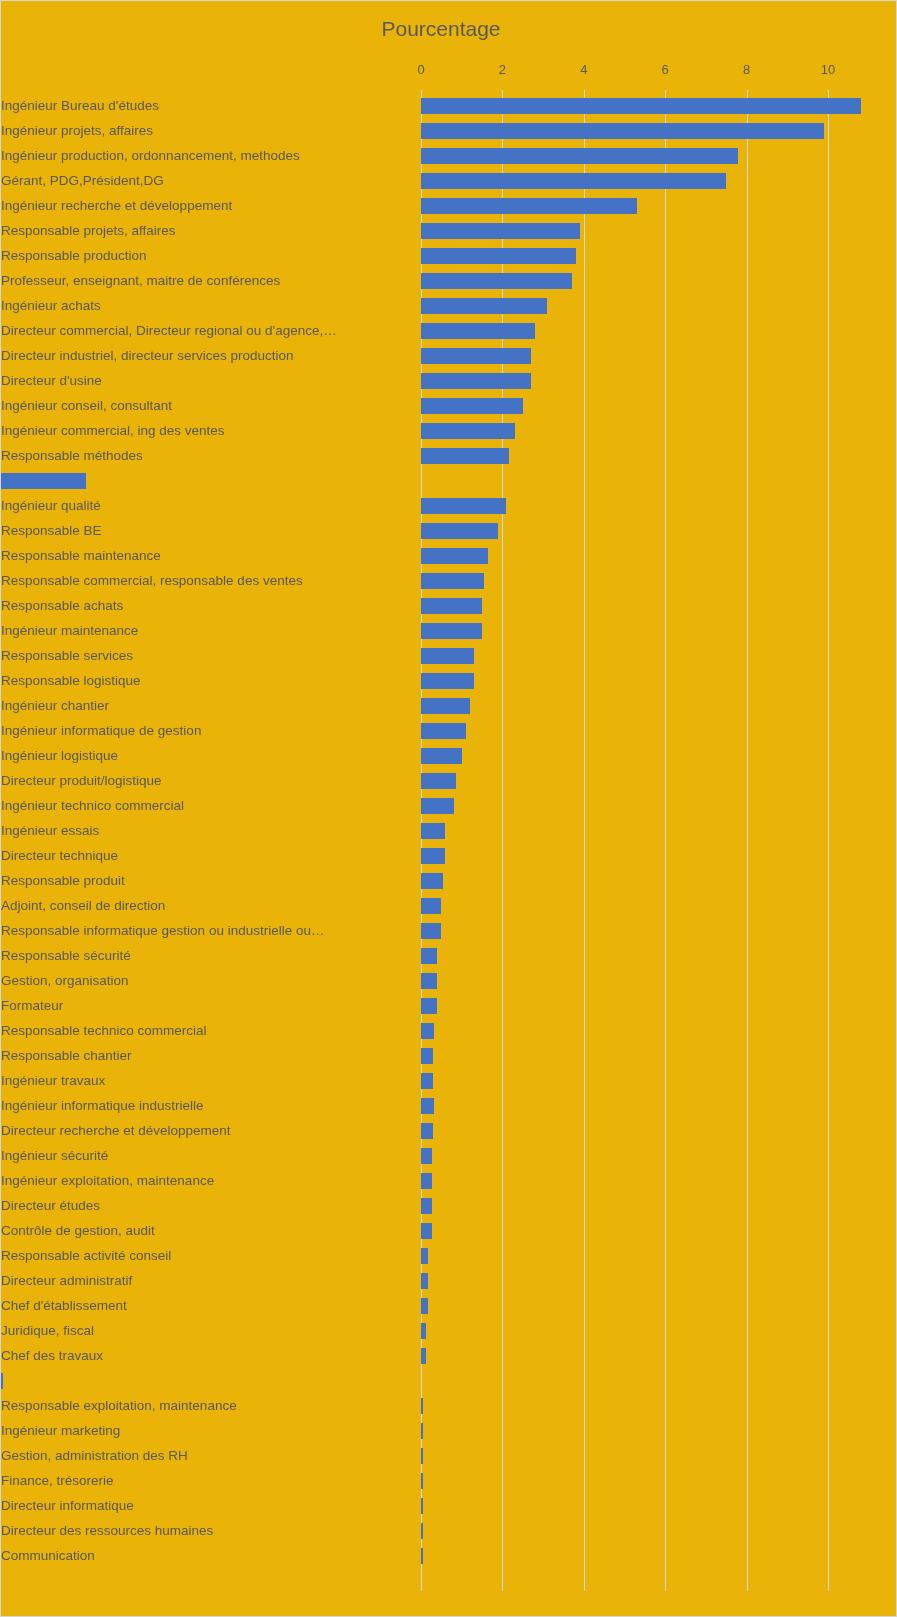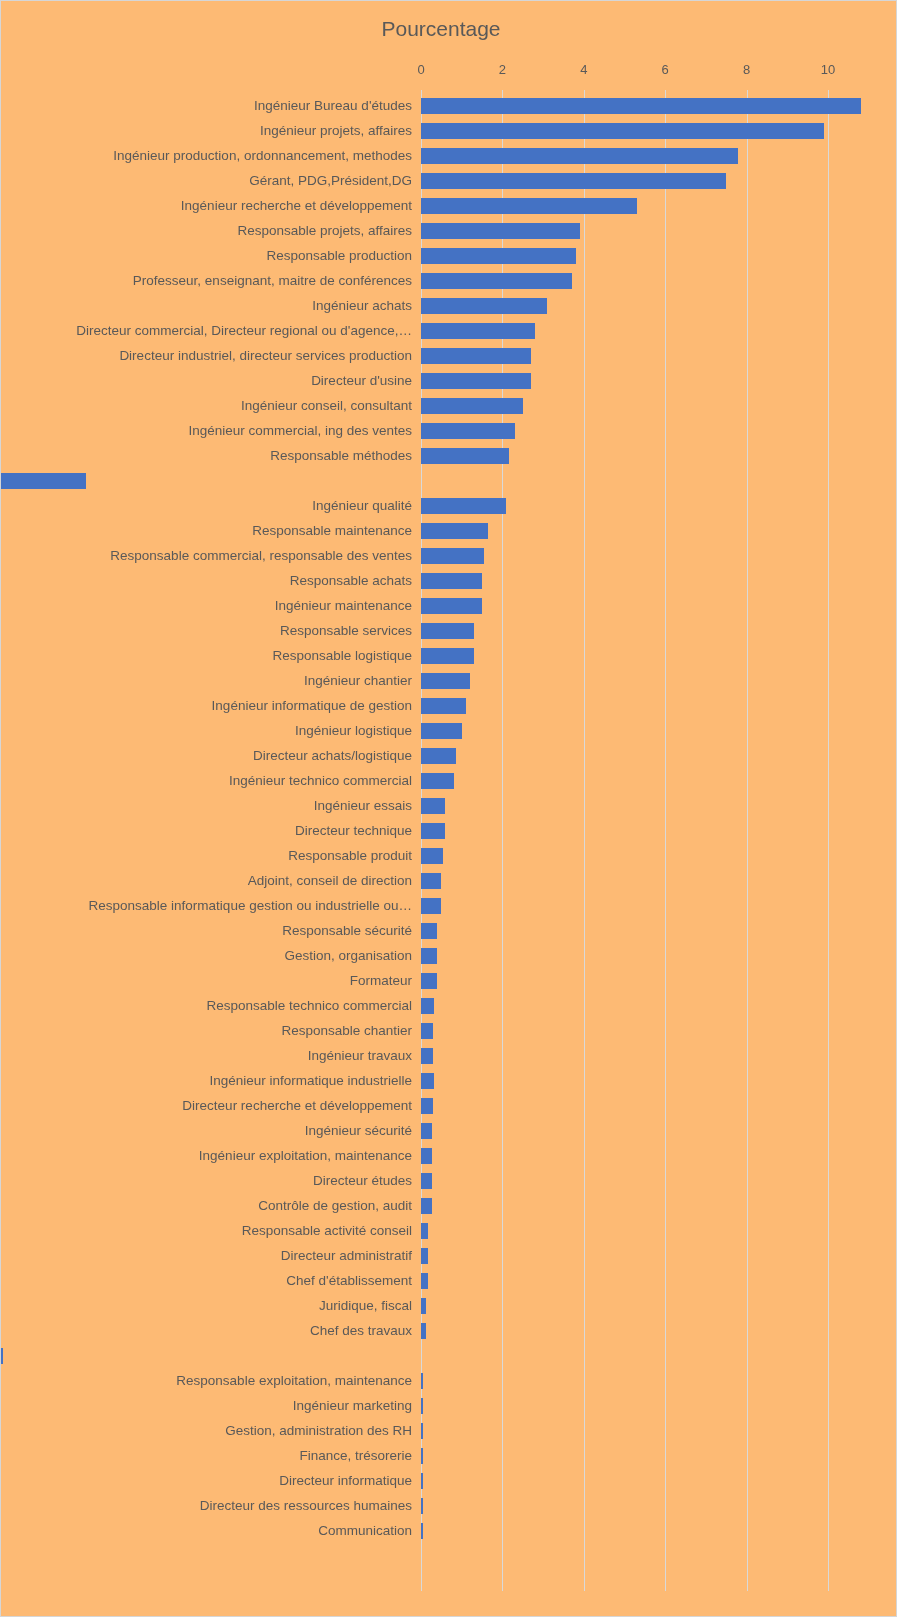--- a/index.html
+++ b/index.html
@@ -1,20 +1,20 @@
 <!DOCTYPE html>
 <html><head>
 <meta charset="utf-8">
 <style>
   html,body{margin:0;padding:0;background:#fff;}
   .chart-frame{
     position:relative;
     width:897px;height:1617px;
     box-sizing:border-box;
-    background:#fdba74;
+    background:#eab308;
     border:1px solid #d6d6d6;
     font-family:"Liberation Sans", sans-serif;
     overflow:hidden;
     text-decoration:underline;
   }
   .chart-title{
     position:absolute;top:16px;left:0;width:880px;
     text-align:center;
     font-size:21px;
     color:#595959;
@@ -34,21 +34,20 @@
   .rows{
     position:absolute;left:0;top:92px;width:897px;height:1500px;
     display:flex;flex-direction:column;
   }
   .row{
     display:flex;align-items:center;height:25px;flex:0 0 25px;
   }
   .row-label{
     flex:0 0 420px;width:420px;box-sizing:border-box;
     padding-right:9px;
-    text-align:right;
     font-size:13.5px;
     color:#595959;
     white-space:nowrap;
     overflow:hidden;
   }
   .row-track{
     position:relative;flex:1;height:100%;
   }
   .bar{
     position:absolute;left:0;top:50%;transform:translateY(-50%);
@@ -177,20 +176,26 @@
           <div class="bar" style="width: 85.47px;"></div>
         </div>
       </div>
       <div class="row">
         <div class="row-label">Ingénieur qualité</div>
         <div class="row-track">
           <div class="bar" style="width: 85.47px;"></div>
         </div>
       </div>
       <div class="row">
+        <div class="row-label">Responsable BE</div>
+        <div class="row-track">
+          <div class="bar" style="width: 77.33px;"></div>
+        </div>
+      </div>
+      <div class="row">
         <div class="row-label">Responsable maintenance</div>
         <div class="row-track">
           <div class="bar" style="width: 67.155px;"></div>
         </div>
       </div>
       <div class="row">
         <div class="row-label">Responsable commercial, responsable des ventes</div>
         <div class="row-track">
           <div class="bar" style="width: 63.085px;"></div>
         </div>
@@ -231,21 +236,21 @@
           <div class="bar" style="width: 44.77px;"></div>
         </div>
       </div>
       <div class="row">
         <div class="row-label">Ingénieur logistique</div>
         <div class="row-track">
           <div class="bar" style="width: 40.7px;"></div>
         </div>
       </div>
       <div class="row">
-        <div class="row-label">Directeur achats/logistique</div>
+        <div class="row-label">Directeur produit/logistique</div>
         <div class="row-track">
           <div class="bar" style="width: 34.595px;"></div>
         </div>
       </div>
       <div class="row">
         <div class="row-label">Ingénieur technico commercial</div>
         <div class="row-track">
           <div class="bar" style="width: 32.56px;"></div>
         </div>
       </div>

